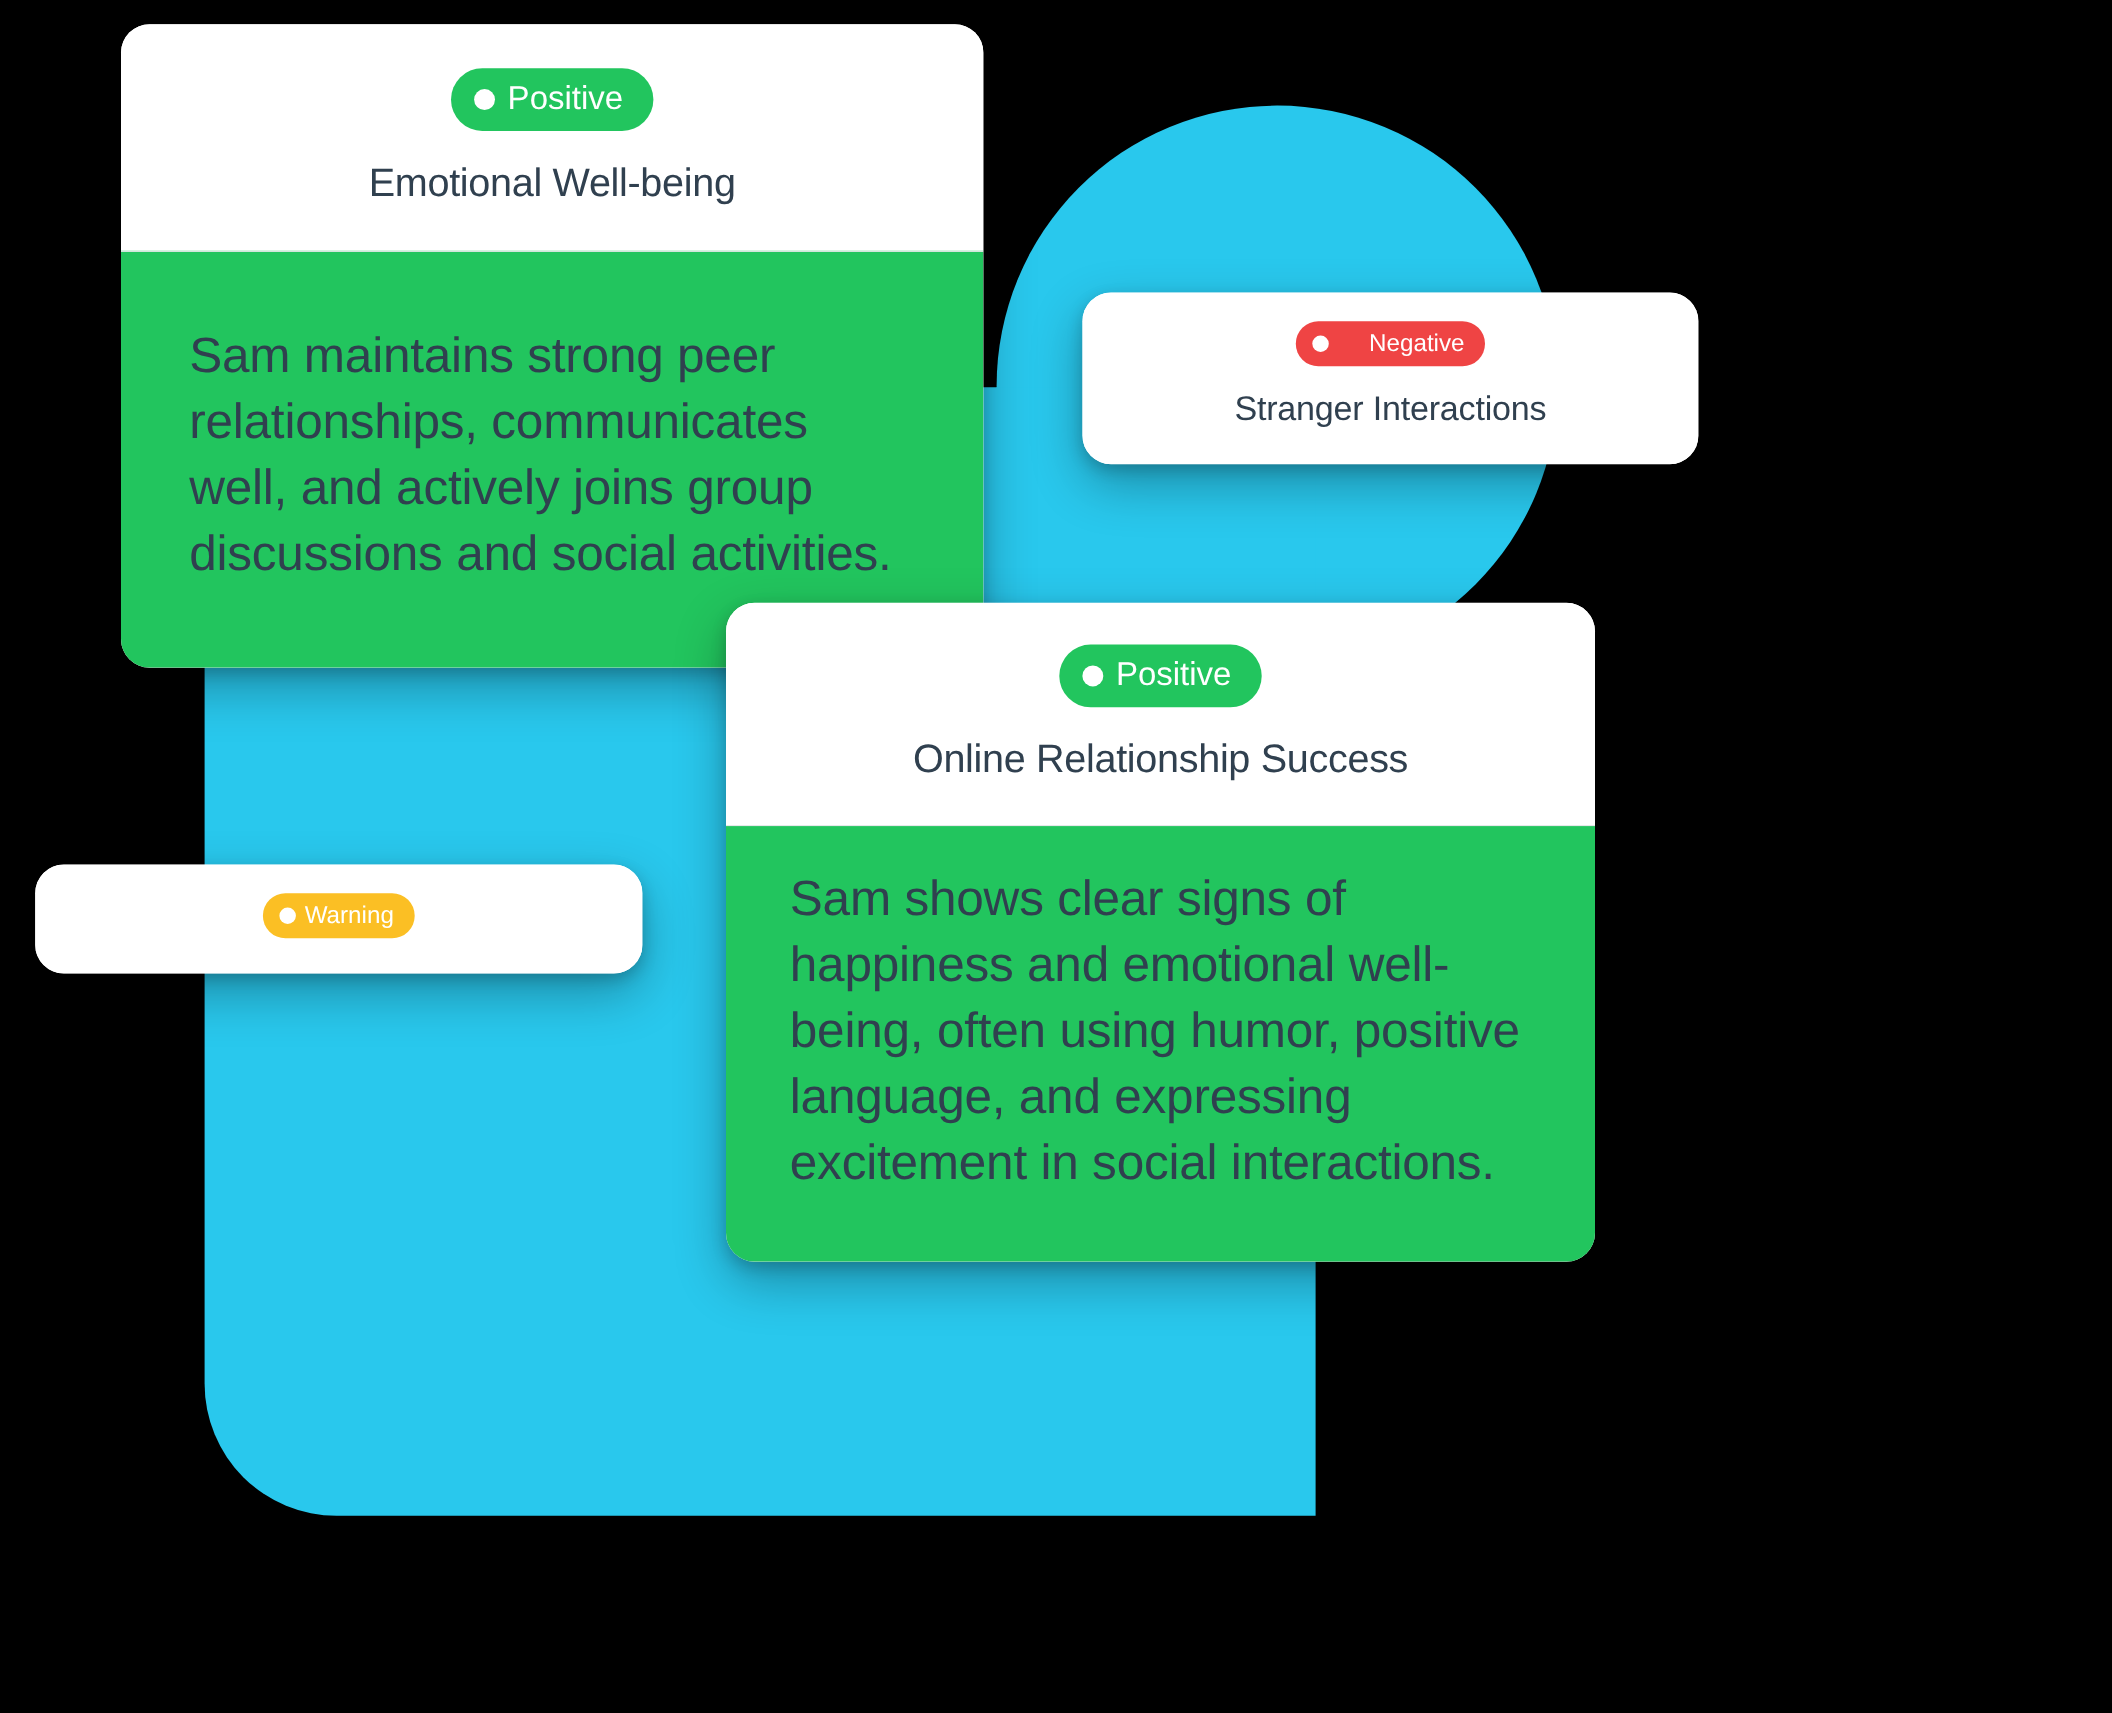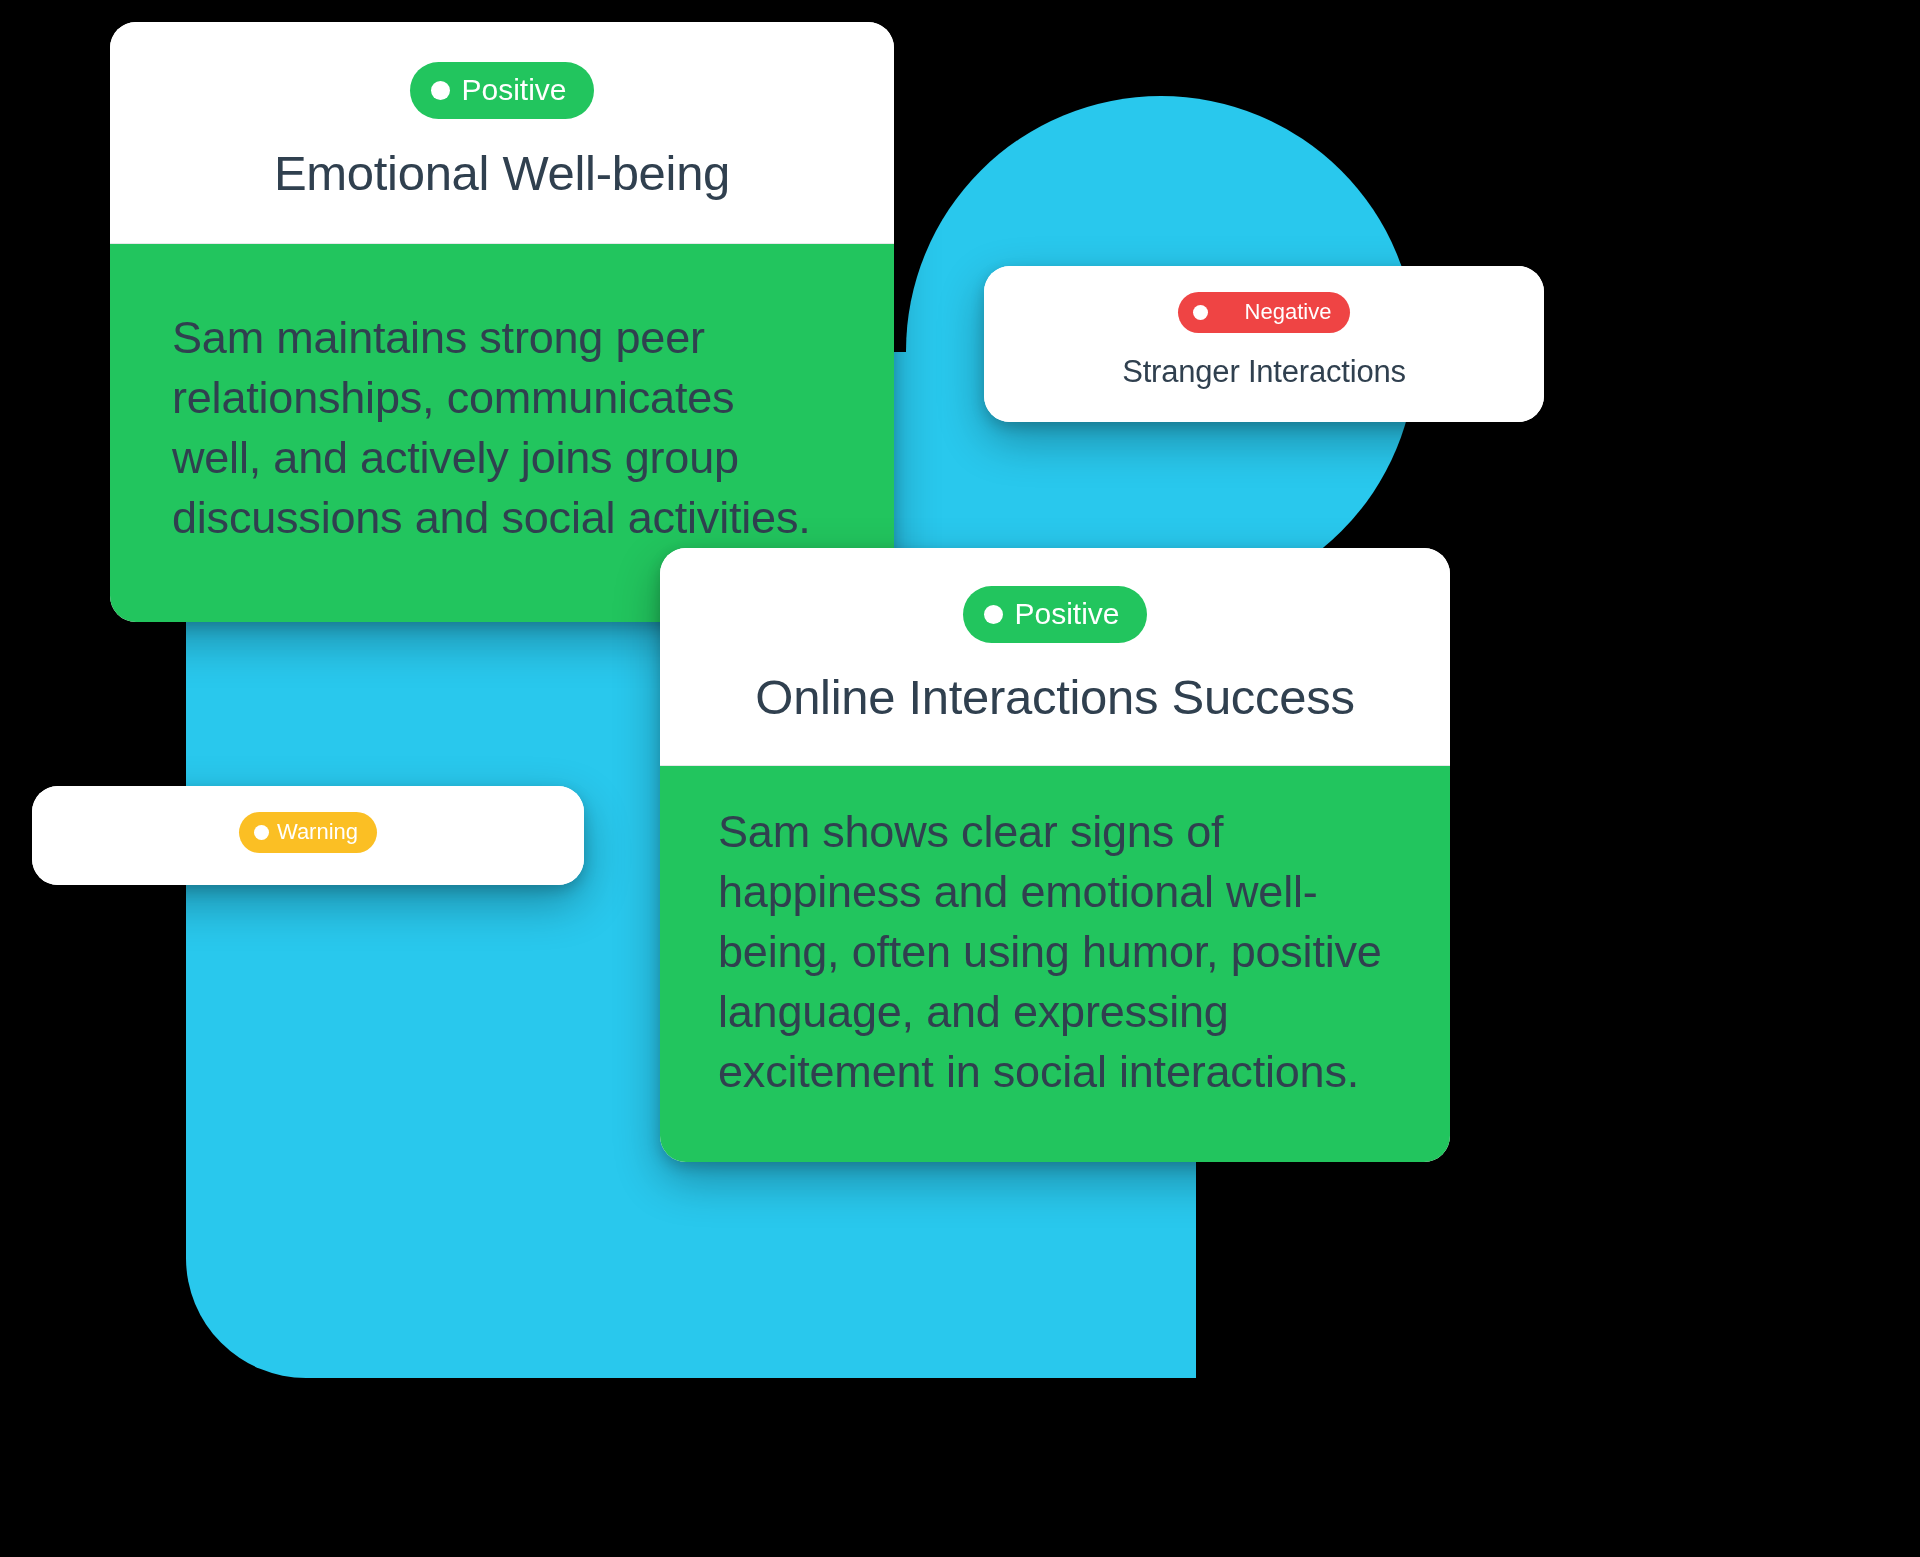--- a/index.html
+++ b/index.html
@@ -101,21 +101,21 @@
     font-size: 22px;
     padding: 9px 19px 10px 15px;
     gap: 8px;
   }
   .badge-sm .badge-dot { width: 15px; height: 15px; }
 
   
   .card-title {
     margin: 26px 0 0 0;
     color: #30404F;
-    font-size: 49px;
+    font-size: 36px;
     font-weight: 400;
     line-height: 1.15;
     letter-spacing: -0.3px;
   }
   .card-title-sm {
     margin: 20px 0 0 0;
     color: #30404F;
     font-size: 31px;
     font-weight: 400;
     line-height: 1.2;
@@ -202,20 +202,20 @@
       </span>
     </div>
   </div>
 
   <div class="card" id="card-online">
     <div class="card-head">
       <span class="badge positive badge-lg">
         <span class="badge-dot"></span>
         <span>Positive</span>
       </span>
-      <h2 class="card-title">Online Interactions Success</h2>
+      <h2 class="card-title">Online Relationship Success</h2>
     </div>
     <div class="card-body">
       <p class="card-para">Sam shows clear signs of happiness and emotional well-being, often using humor, positive language, and expressing excitement in social interactions.</p>
     </div>
   </div>
 
 </div>
 
 </body></html>

